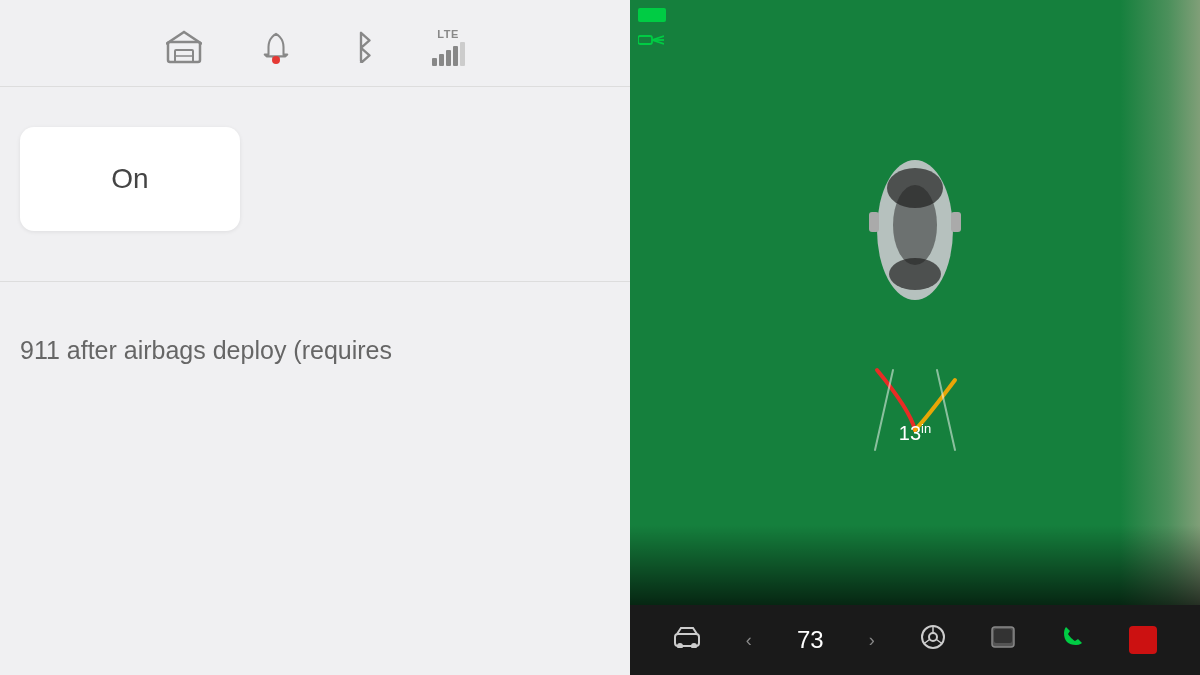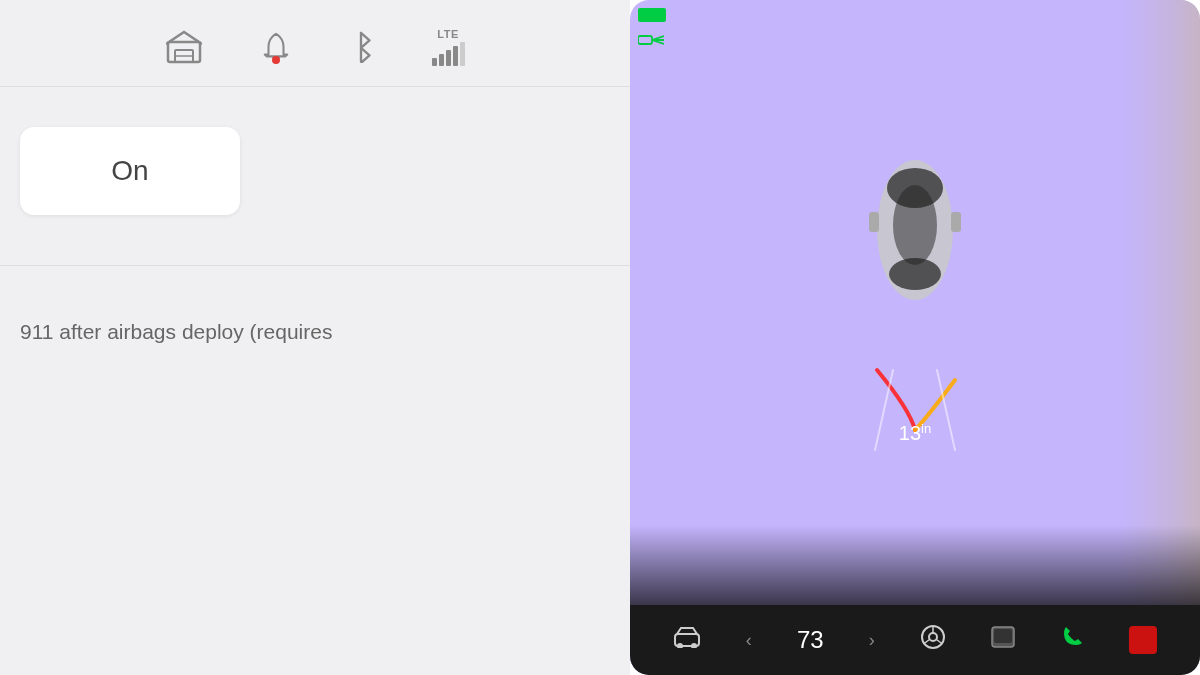--- a/index.html
+++ b/index.html
@@ -81,21 +81,21 @@
       margin: 0 0;
     }
 
     
     .on-section {
       padding: 40px 0 40px 20px;
     }
 
     .on-button {
       width: 220px;
-      height: 88px;
+      height: 104px;
       background: white;
       border-radius: 14px;
       display: flex;
       align-items: center;
       justify-content: center;
       box-shadow: 0 1px 4px rgba(0,0,0,0.08);
       cursor: pointer;
     }
 
     .on-button span {
@@ -107,34 +107,33 @@
     
     .bottom-divider {
       height: 1px;
       background: #ddd;
       margin: 10px 0;
     }
 
     
     .description {
       padding: 40px 20px 0 20px;
-      font-size: 21px;
+      font-size: 25px;
       color: #666;
       line-height: 1.5;
     }
 
     
     .right-panel {
       width: 570px;
       height: 675px;
-      background: #c4b5fd;
+      background: #15803d;
       position: relative;
       flex-shrink: 0;
       overflow: hidden;
-      border-radius: 19px;
     }
 
     
     .green-indicator {
       position: absolute;
       top: 8px;
       left: 8px;
       display: flex;
       flex-direction: column;
       gap: 4px;

